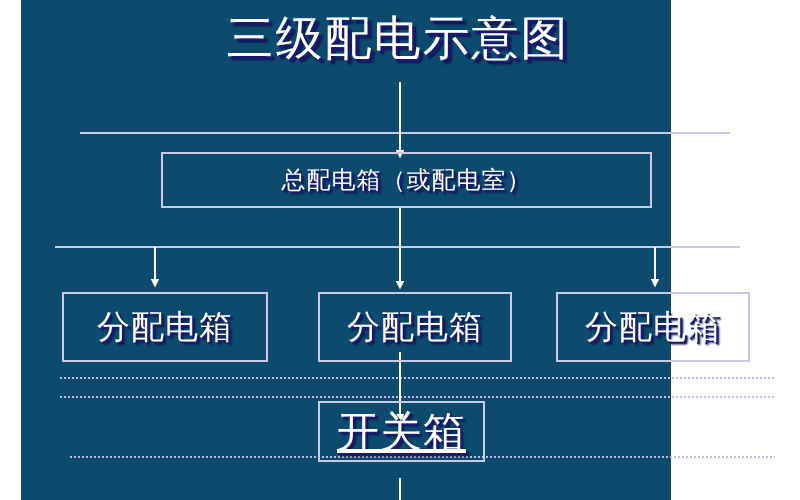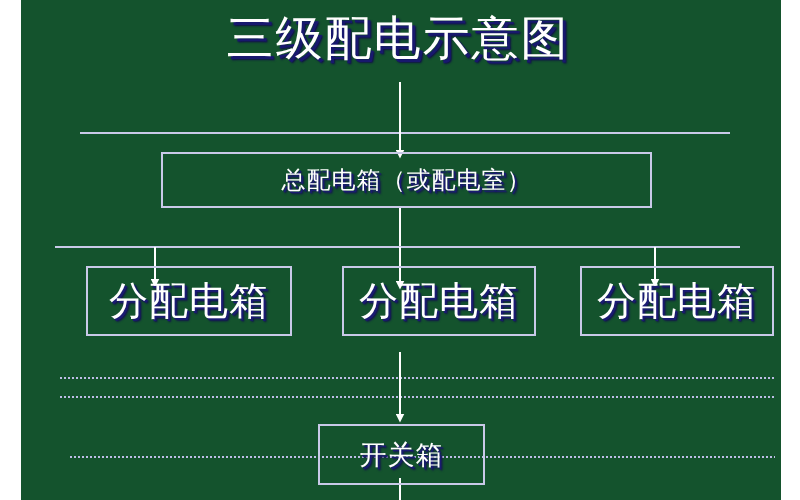--- a/index.html
+++ b/index.html
@@ -13,23 +13,23 @@
     height: 500px;
     background: #ffffff;
     overflow: hidden;
     font-family: "DejaVu Serif", "Liberation Serif", serif;
   }
   
   #canvas {
     position: absolute;
     left: 21px;
     top: 0px;
-    width: 760px;
+    width: 650px;
     height: 500px;
-    background: #14532d;
+    background: #0c4a6e;
   }
   
   #title {
     position: absolute;
     left: 0px;
     top: 6px;
     width: 754px;
     text-align: center;
     font-size: 47px;
     line-height: 64px;
@@ -54,38 +54,38 @@
   #box-main {
     left: 140px;   
     top: 152px;
     width: 491px;  
     height: 56px;
     font-size: 24px;
     line-height: 52px;
     letter-spacing: 1px;
   }
   .box-sub {
-    top: 266px;
+    top: 292px;
     height: 70px;
-    font-size: 39px;
+    font-size: 33px;
     line-height: 66px;
     letter-spacing: 1px;
-    margin-left: 24px;
   }
   #box-sub-1 { left: 41px;  width: 206px; }   
   #box-sub-2 { left: 297px; width: 194px; }   
   #box-sub-3 { left: 535px; width: 194px; }   
   #box-switch {
     left: 297px;   
-    top: 424px;
+    top: 401px;
     width: 167px;  
     height: 61px;
-    font-size: 27px;
+    font-size: 42px;
     line-height: 57px;
     letter-spacing: 1px;
+    text-decoration: underline;
   }
   
   #wires {
     position: absolute;
     left: 0;
     top: 0;
     width: 754px;
     height: 500px;
     pointer-events: none;
   }

